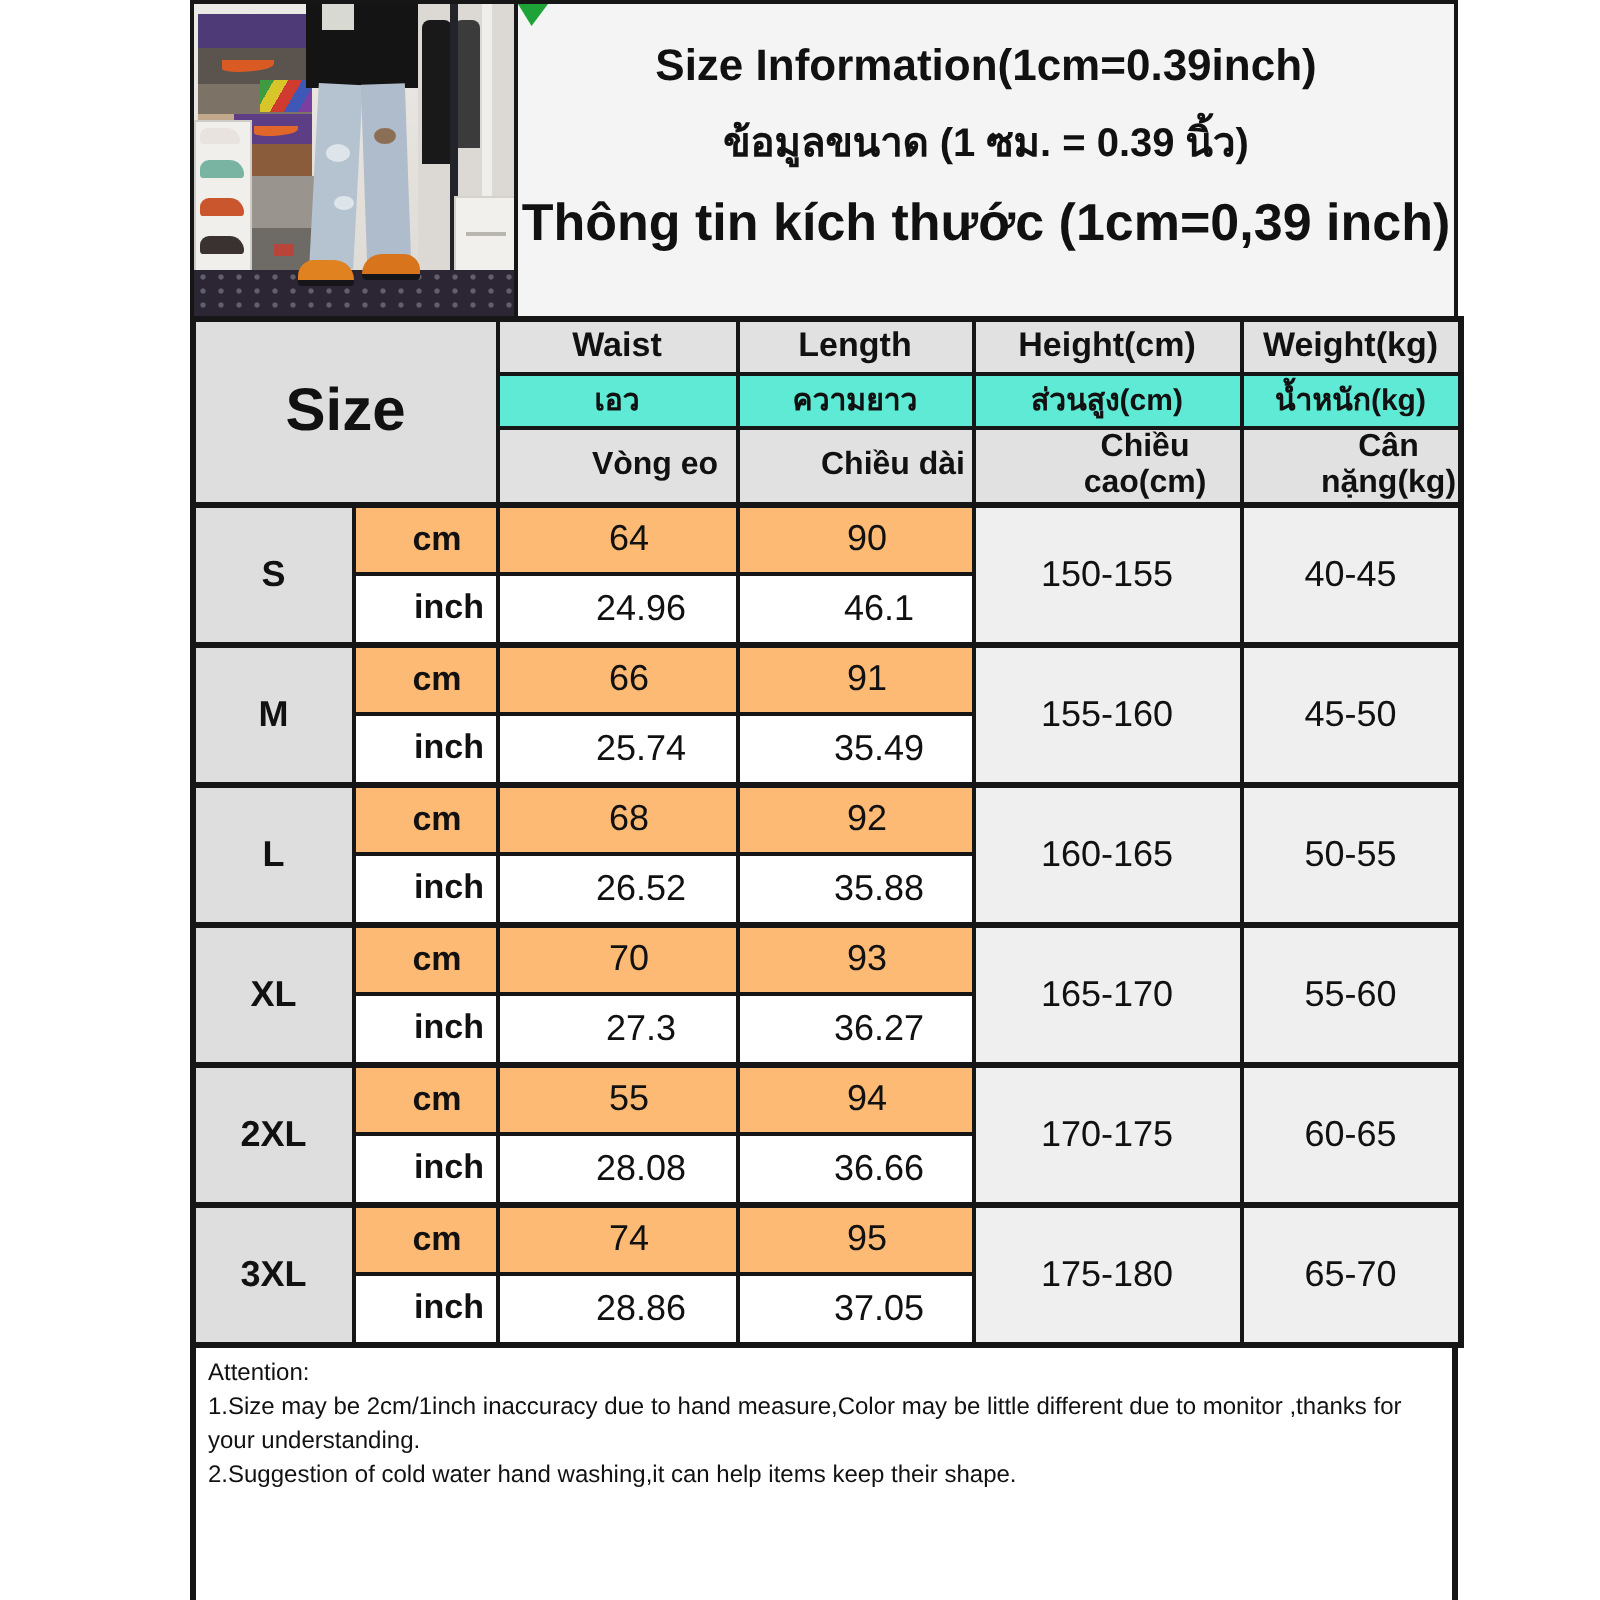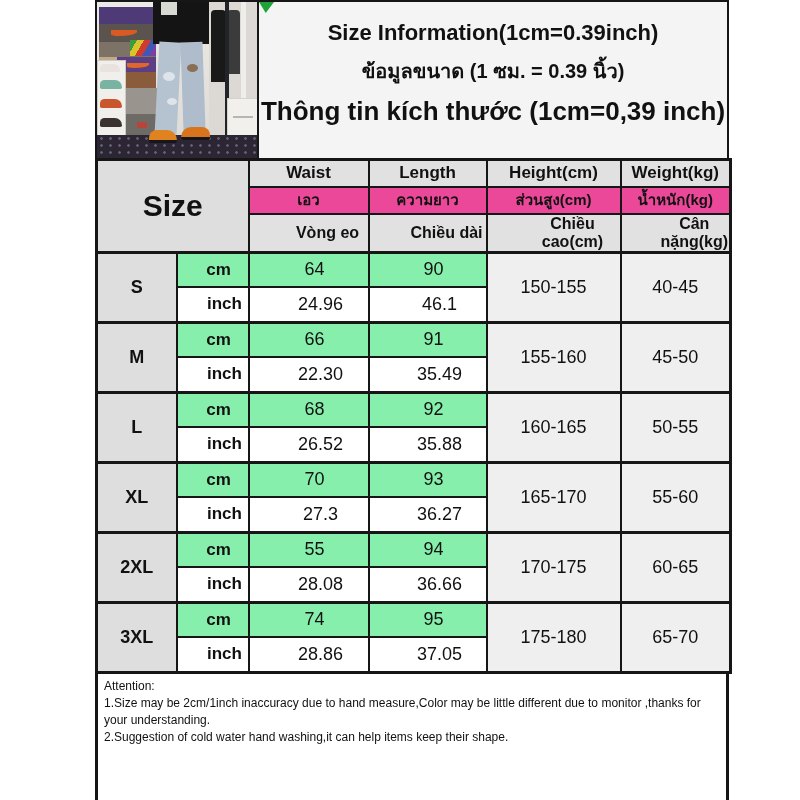--- a/index.html
+++ b/index.html
@@ -62,27 +62,27 @@
 
   
   table.size-table { width:634px; table-layout:fixed; border-collapse:collapse;
                      border:3px solid #161616; }
   .size-table td { border:2px solid #161616; text-align:center; vertical-align:middle;
                    overflow:hidden; }
   tr.hdr { height:27px; }
   tr.data { height:35px; }
   tr.group-top td { border-top:3px solid #161616; }
   .hd   { background:#e1e1e1; font-weight:bold; font-size:17px; }
-  .hd-th{ background:#ec4899; font-weight:bold; font-size:15px; }
+  .hd-th{ background:#5eead4; font-weight:bold; font-size:15px; }
   .hd-vi{ background:#e1e1e1; font-weight:bold; font-size:16px;padding-left:38px; }
   .size-hd { background:#dedede; font-weight:bold; font-size:30px; }
   .size-label { background:#dedede; font-weight:bold; font-size:18px; }
   .unit { font-weight:bold; font-size:17px; }
   .val  { font-weight:normal; font-size:18px; }
-  .cm-bg   { background:#86efac;padding-left:12px; }
+  .cm-bg   { background:#fdba74;padding-left:12px; }
   .inch-bg { background:#ffffff;padding-left:24px; }
   .merged  { background:#efefef; font-weight:normal; font-size:18px; }
 
   
   .attention { border:3px solid #161616; border-top:none; min-height:134px;
                background:#fff; padding:4px 8px 8px 6px; font-size:12px; line-height:1.42; }
 </style>
 </head>
 <body>
 
@@ -182,21 +182,21 @@
         <tr class="data group-top">
           <td rowspan="2" class="size-label">M</td>
           <td class="unit cm-bg">cm</td>
           <td class="val cm-bg">66</td>
           <td class="val cm-bg">91</td>
           <td rowspan="2" class="merged">155-160</td>
           <td rowspan="2" class="merged">45-50</td>
         </tr>
         <tr class="data">
           <td class="unit inch-bg">inch</td>
-          <td class="val inch-bg">22.30</td>
+          <td class="val inch-bg">25.74</td>
           <td class="val inch-bg">35.49</td>
         </tr>
 
         <tr class="data group-top">
           <td rowspan="2" class="size-label">L</td>
           <td class="unit cm-bg">cm</td>
           <td class="val cm-bg">68</td>
           <td class="val cm-bg">92</td>
           <td rowspan="2" class="merged">160-165</td>
           <td rowspan="2" class="merged">50-55</td>

